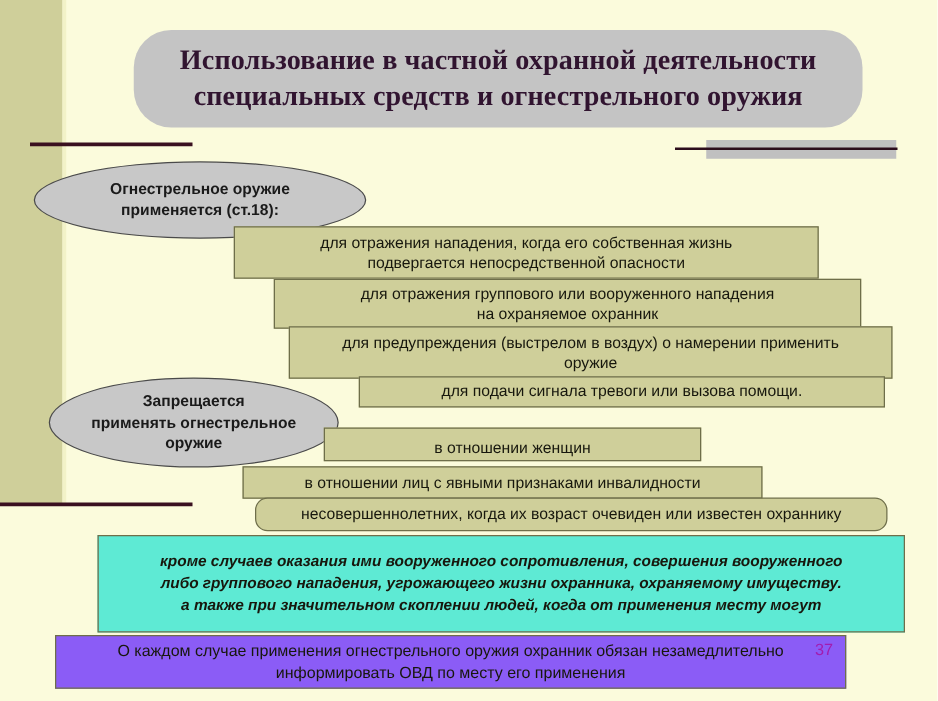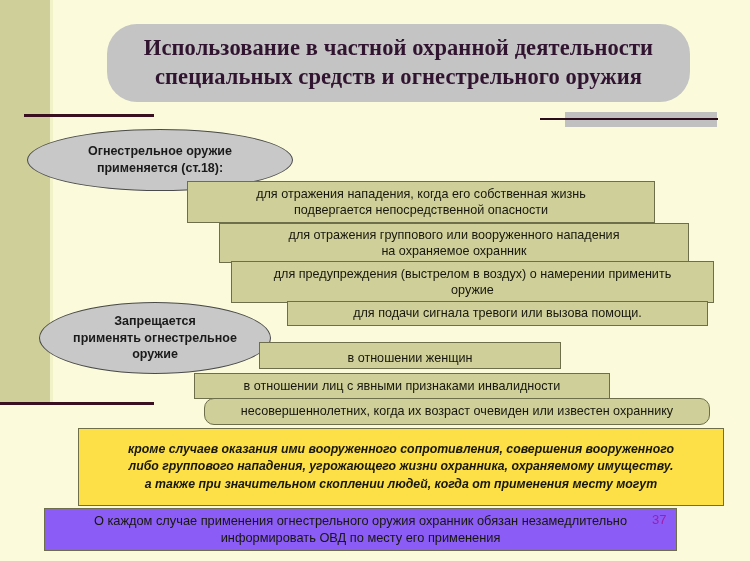--- a/index.html
+++ b/index.html
@@ -135,21 +135,21 @@
   #box-p2 { left: 194px; top: 373px; width: 416px; height: 26px; }
   #box-p3 { left: 204px; top: 398px; width: 506px; height: 27px; border-radius: 10px; }
 
   
   #box-exception {
     position: absolute;
     left: 78px;
     top: 428px;
     width: 646px;
     height: 78px;
-    background: #fde047;
+    background: #5eead4;
     border: 1px solid #6e6e4a;
     box-sizing: border-box;
     display: flex;
     flex-direction: column;
     align-items: center;
     justify-content: center;
     text-align: center;
     font-style: italic;
     font-weight: bold;
     font-size: 12.3px;

